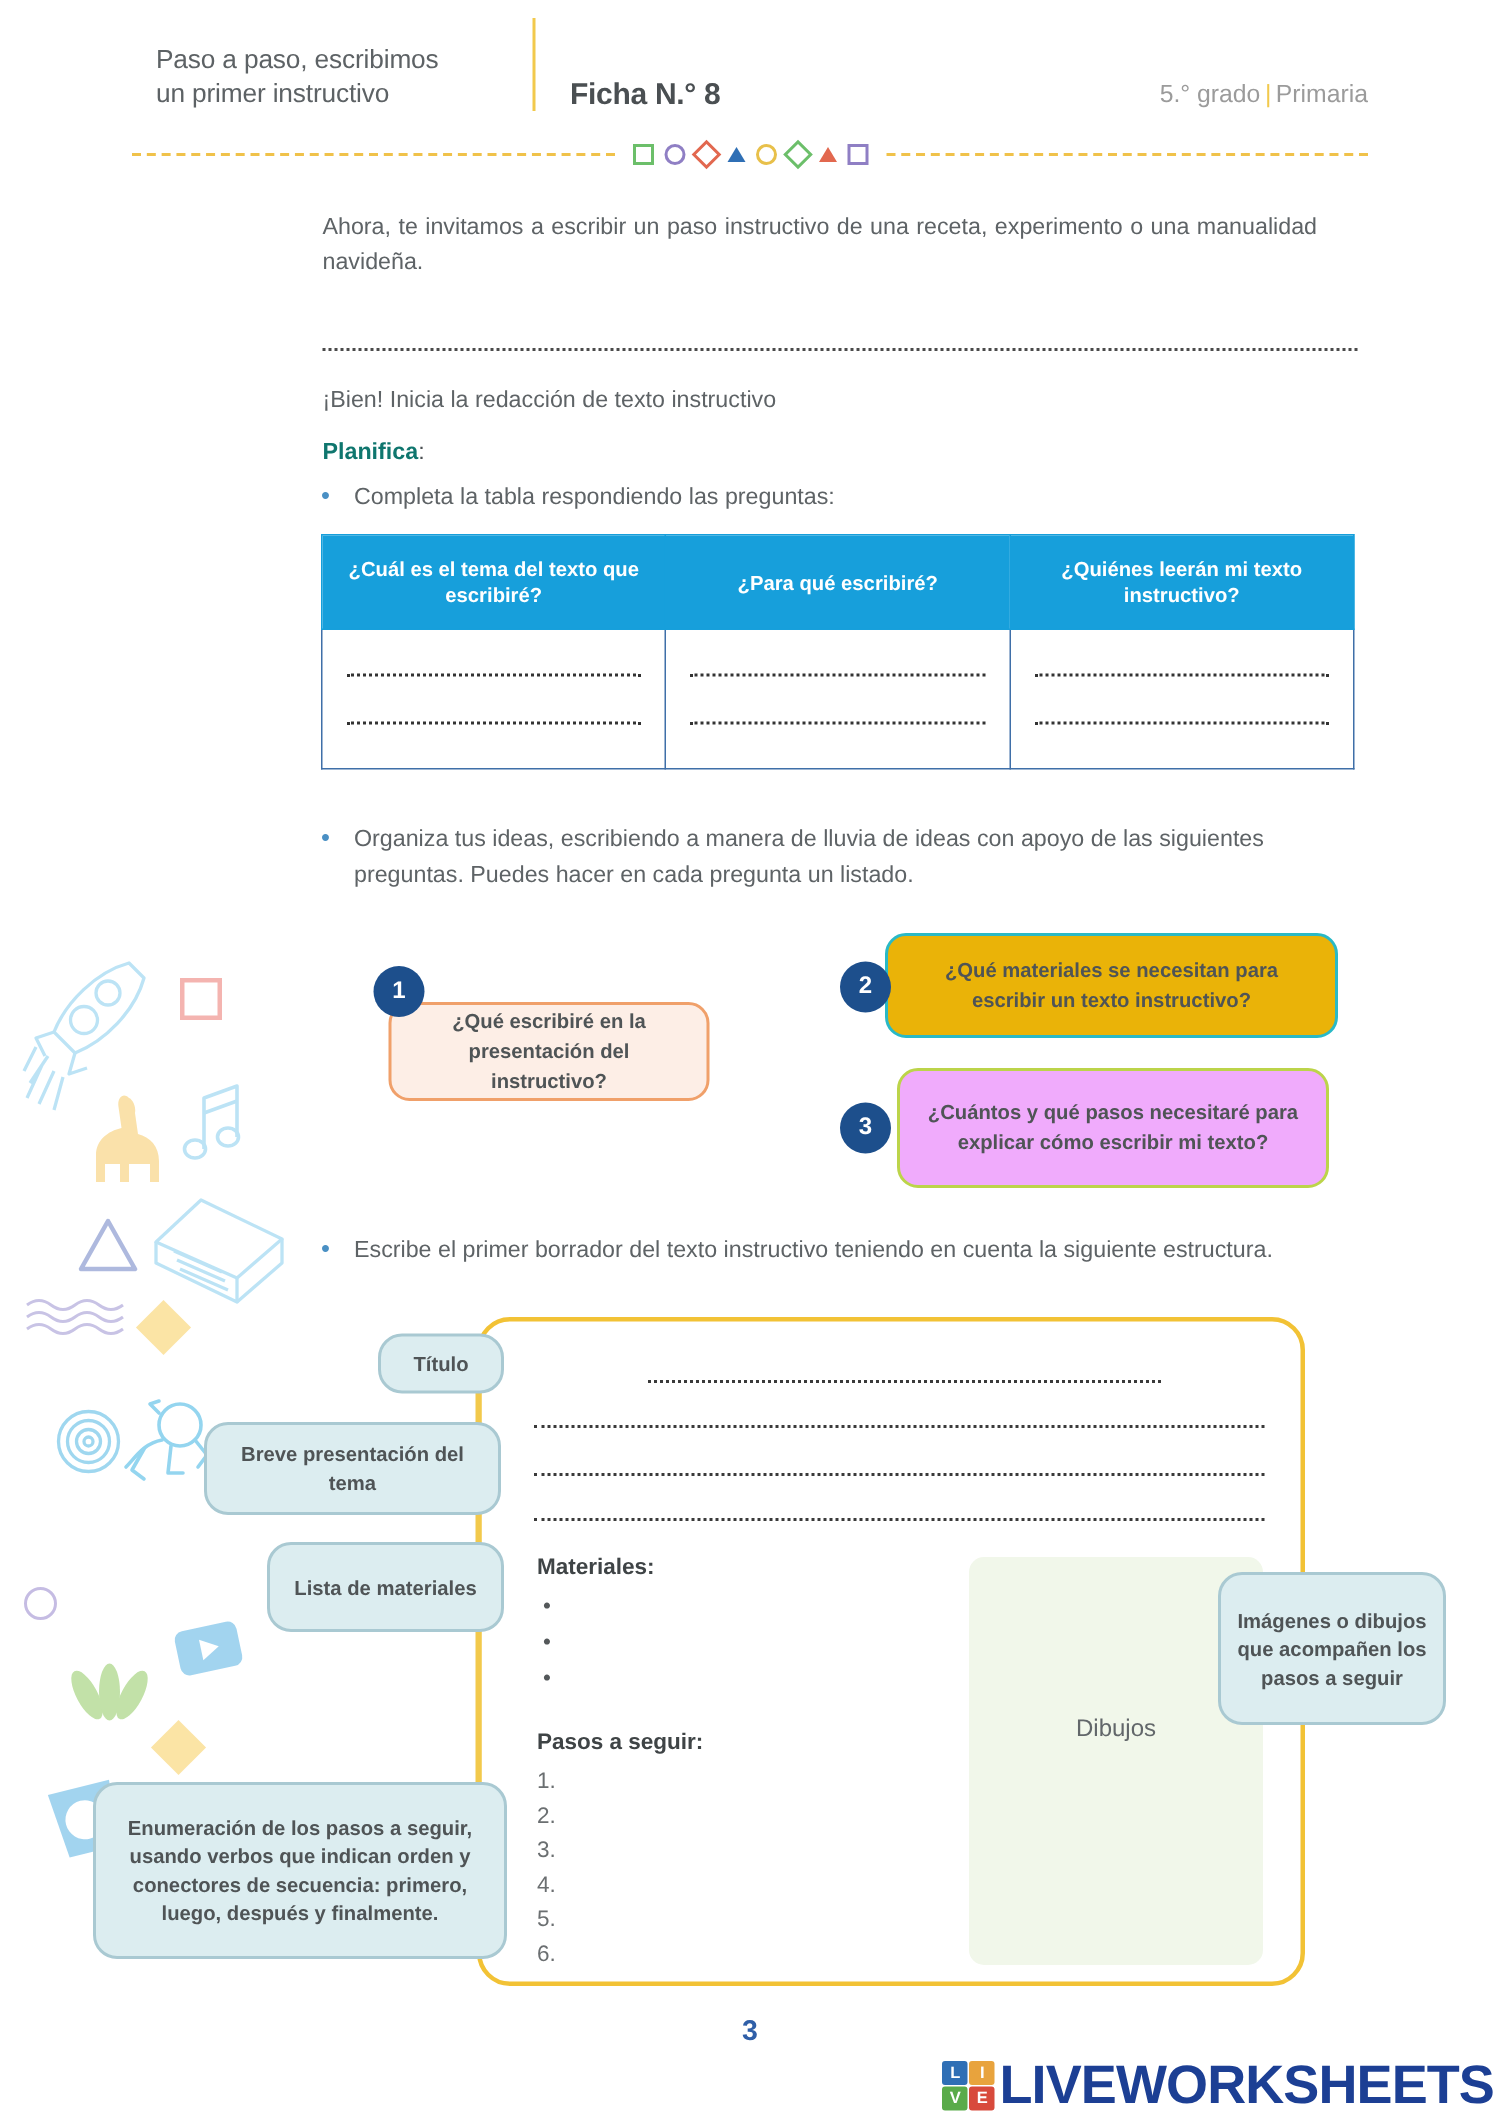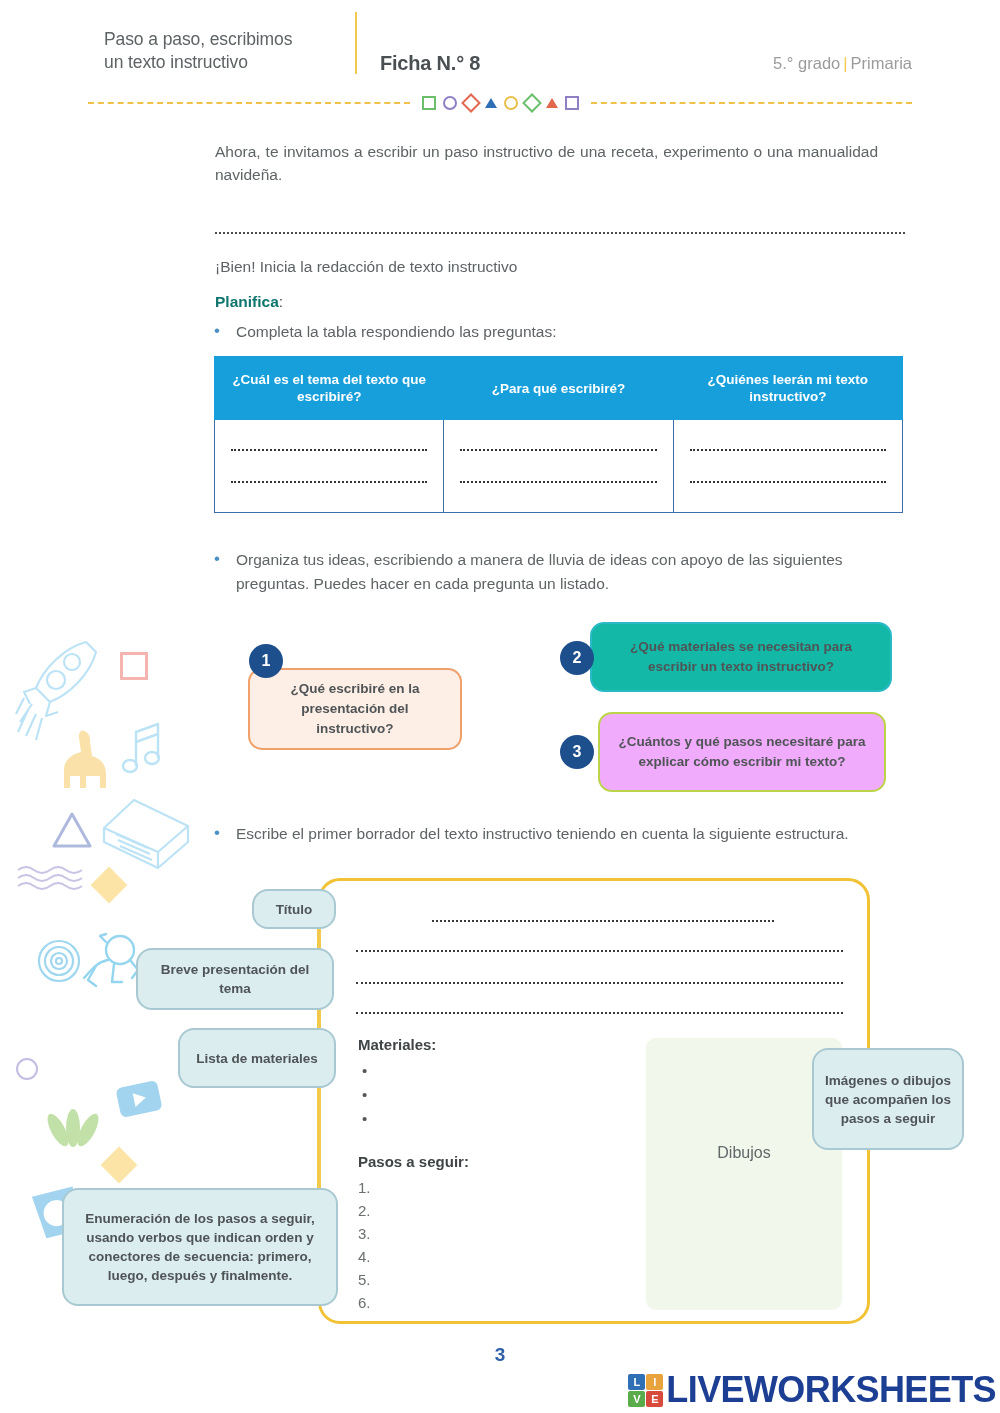--- a/index.html
+++ b/index.html
@@ -188,22 +188,22 @@
     align-items: center;
     justify-content: center;
     text-align: center;
     font-size: 13.5px;
     font-weight: bold;
     line-height: 20px;
     color: #4f5456;
     padding: 10px 14px;
   }
   #qbox1 {
-    left: 248px; top: 668px;
-    width: 214px; height: 82px;
+    left: 259px; top: 668px;
+    width: 214px; height: 66px;
     background: #fdeee6;
     border: 2.5px solid #f0a06a;
   }
   #qbox2 {
     left: 590px; top: 622px;
     width: 302px; height: 70px;
     background: #e2f2f6;
     border: 2.5px solid #2ab9c6;
   }
   #qbox3 {
@@ -451,21 +451,21 @@
     <g transform="rotate(-14 35 34)">
       <path d="M10 14 L52 14 L48 58 L14 58 Z" fill="#9ed2ef"></path>
       <circle cx="30" cy="36" r="13" fill="#ffffff"></circle>
       <path d="M52 22 C66 22 66 42 52 42" fill="none" stroke="#9ed2ef" stroke-width="6"></path>
     </g>
   </svg>
 
   <div id="header">
     <div id="hdr-title">
       <span>Paso a paso, escribimos</span><br>
-      <span>un texto instructivo</span>
+      <span>un primer instructivo</span>
     </div>
     <div id="hdr-divider"></div>
     <div id="hdr-ficha">Ficha N.° 8</div>
     <div id="hdr-grade">
       <span>5.° grado</span><span class="sep">|</span><span>Primaria</span>
     </div>
     <div id="hdr-rule">
       <div class="rule-dash"></div>
       <div id="hdr-shapes">
           <div class="shp sq" style="color: rgb(108, 191, 106);"></div>
@@ -528,21 +528,21 @@
   <div class="bullet-row" id="bullet2">
     <div class="bullet-dot">•</div>
     <div class="bullet-text">Organiza tus ideas, escribiendo a manera de lluvia de ideas con apoyo de las siguientes preguntas. Puedes hacer en cada pregunta un listado.</div>
   </div>
 
   <div class="qbox" id="qbox1" style="background: rgb(253, 238, 230); border-color: rgb(240, 160, 106);">
     <span>¿Qué escribiré en la presentación del instructivo?</span>
   </div>
   <div class="qnum" id="qnum1">1</div>
 
-  <div class="qbox" id="qbox2" style="background: #14b8a6; border-color: rgb(42, 185, 198);">
+  <div class="qbox" id="qbox2" style="background: #eab308; border-color: rgb(42, 185, 198);">
     <span>¿Qué materiales se necesitan para escribir un texto instructivo?</span>
   </div>
   <div class="qnum" id="qnum2">2</div>
 
   <div class="qbox" id="qbox3" style="background: #f0abfc; border-color: rgb(188, 212, 74); justify-content: flex-end;">
     <span>¿Cuántos y qué pasos necesitaré para explicar cómo escribir mi texto?</span>
   </div>
   <div class="qnum" id="qnum3">3</div>
 
   <div class="bullet-row" id="bullet3">

